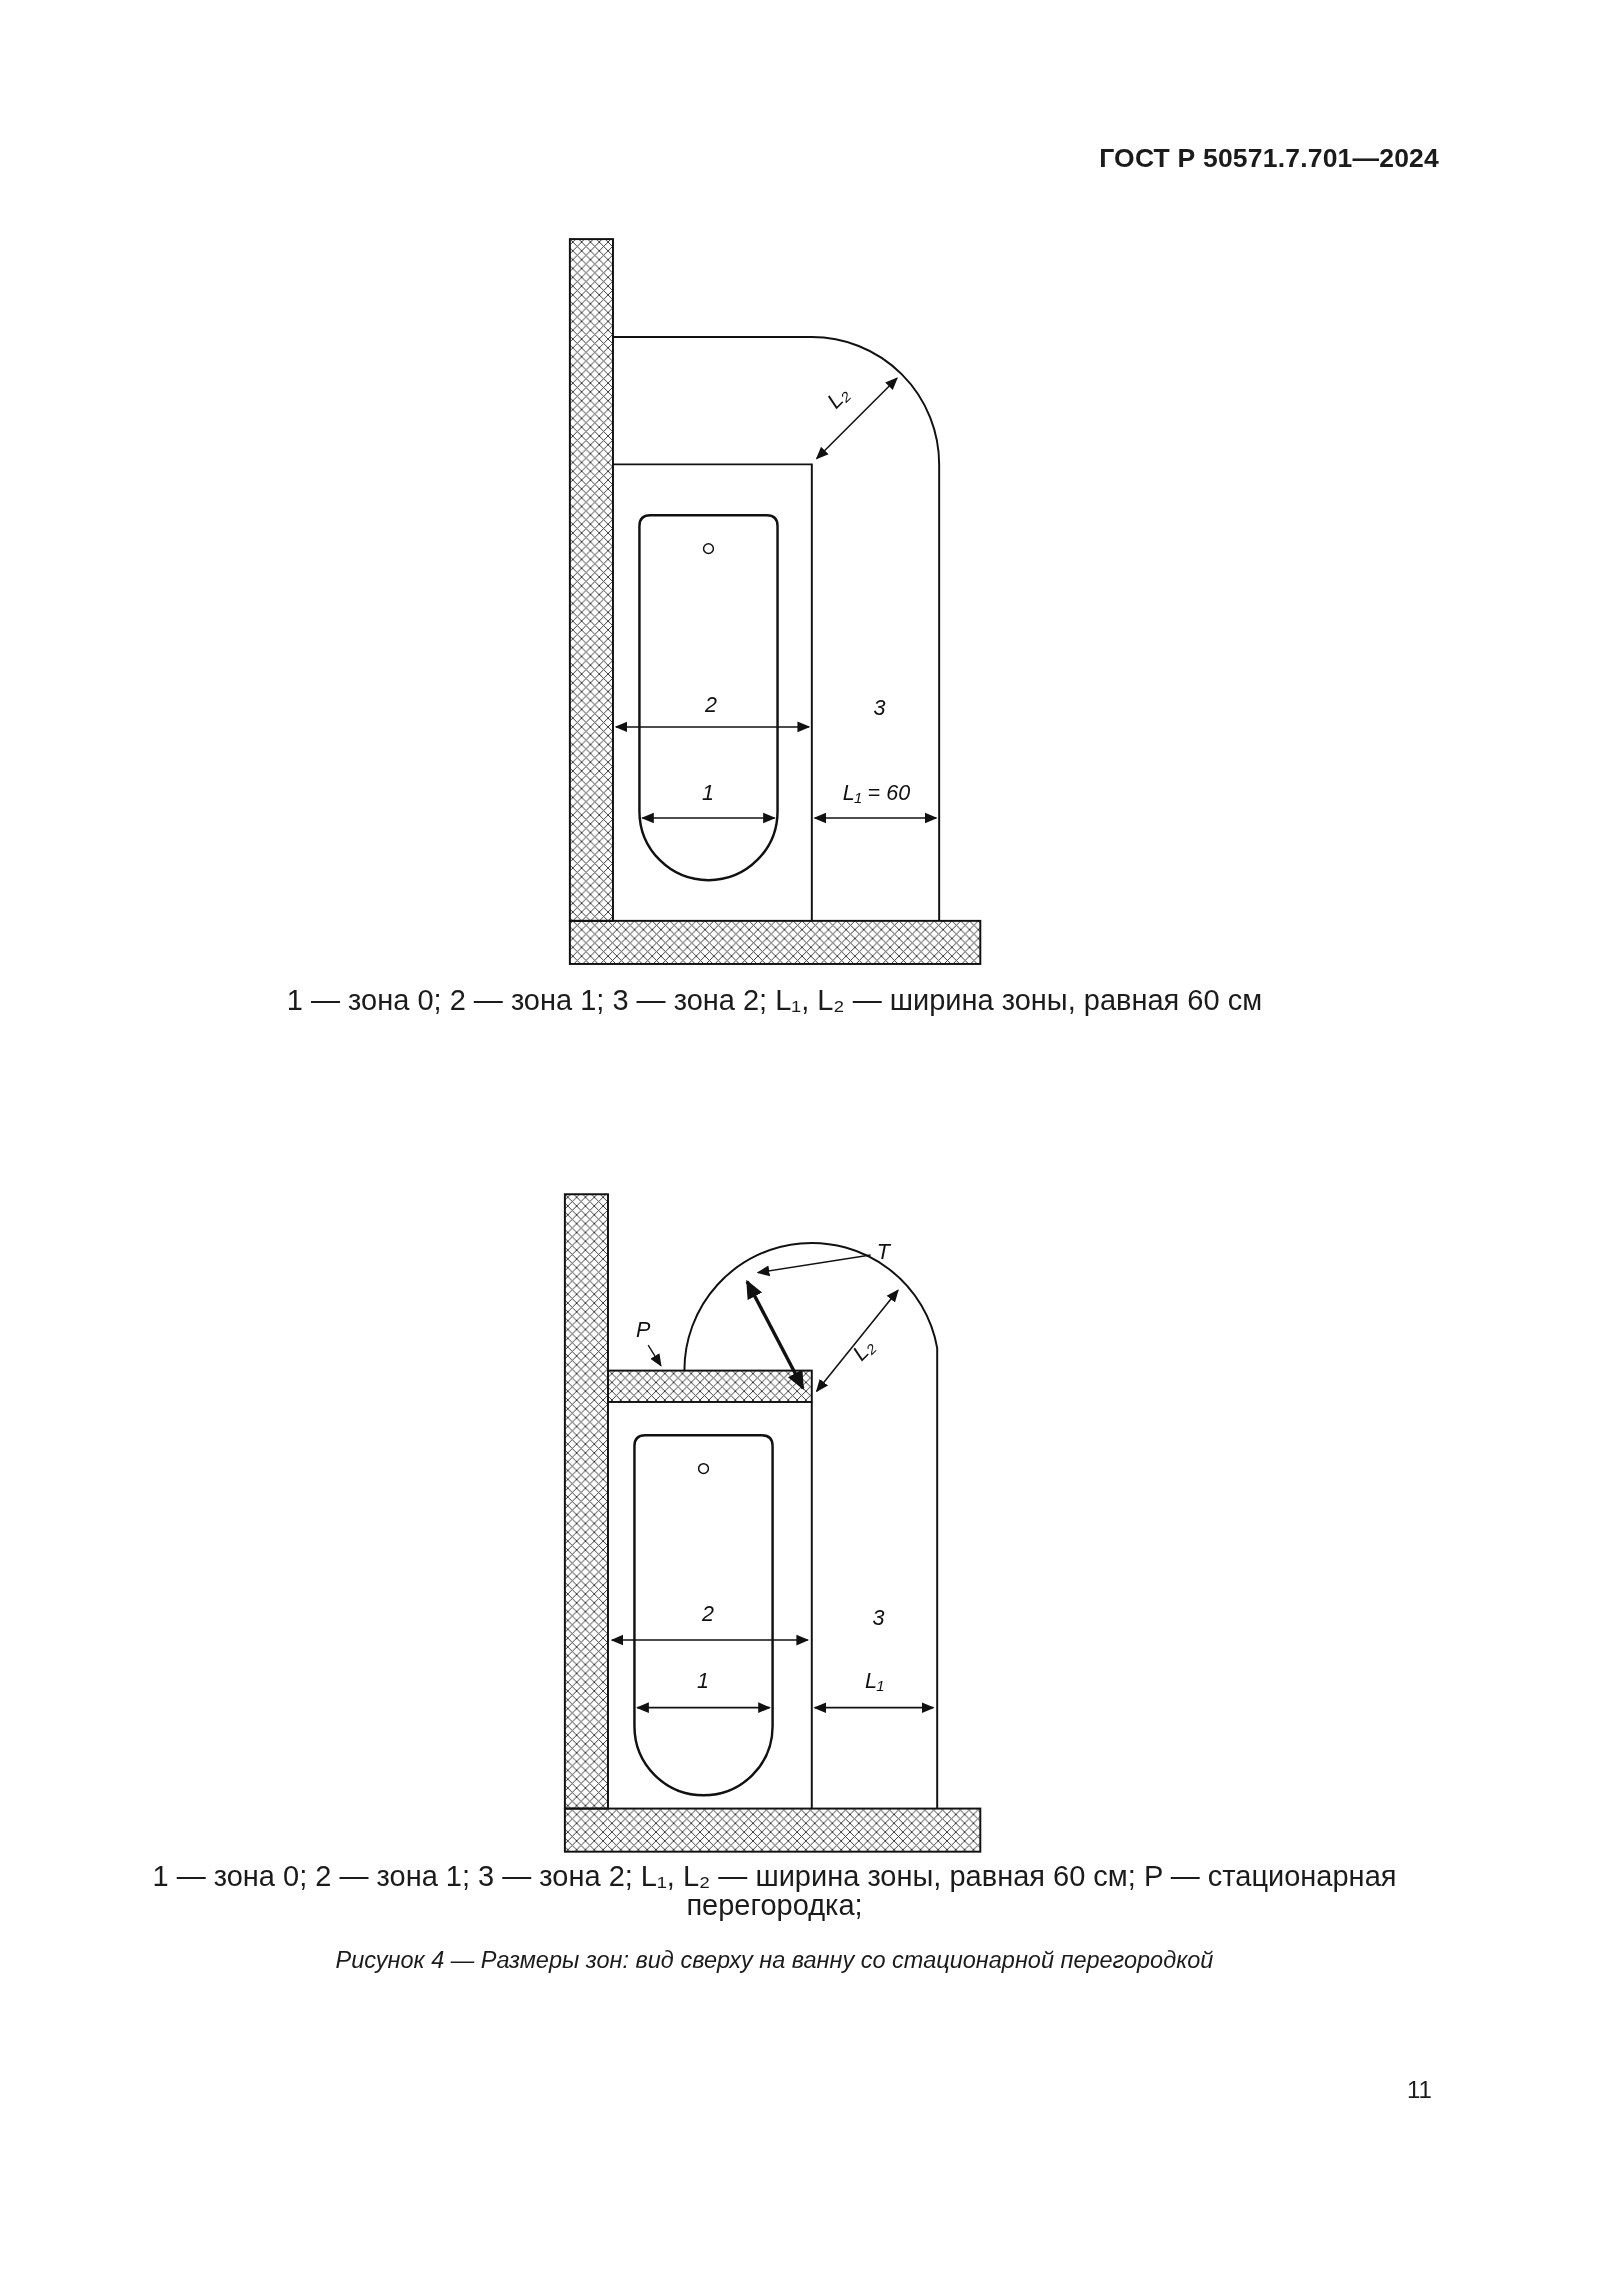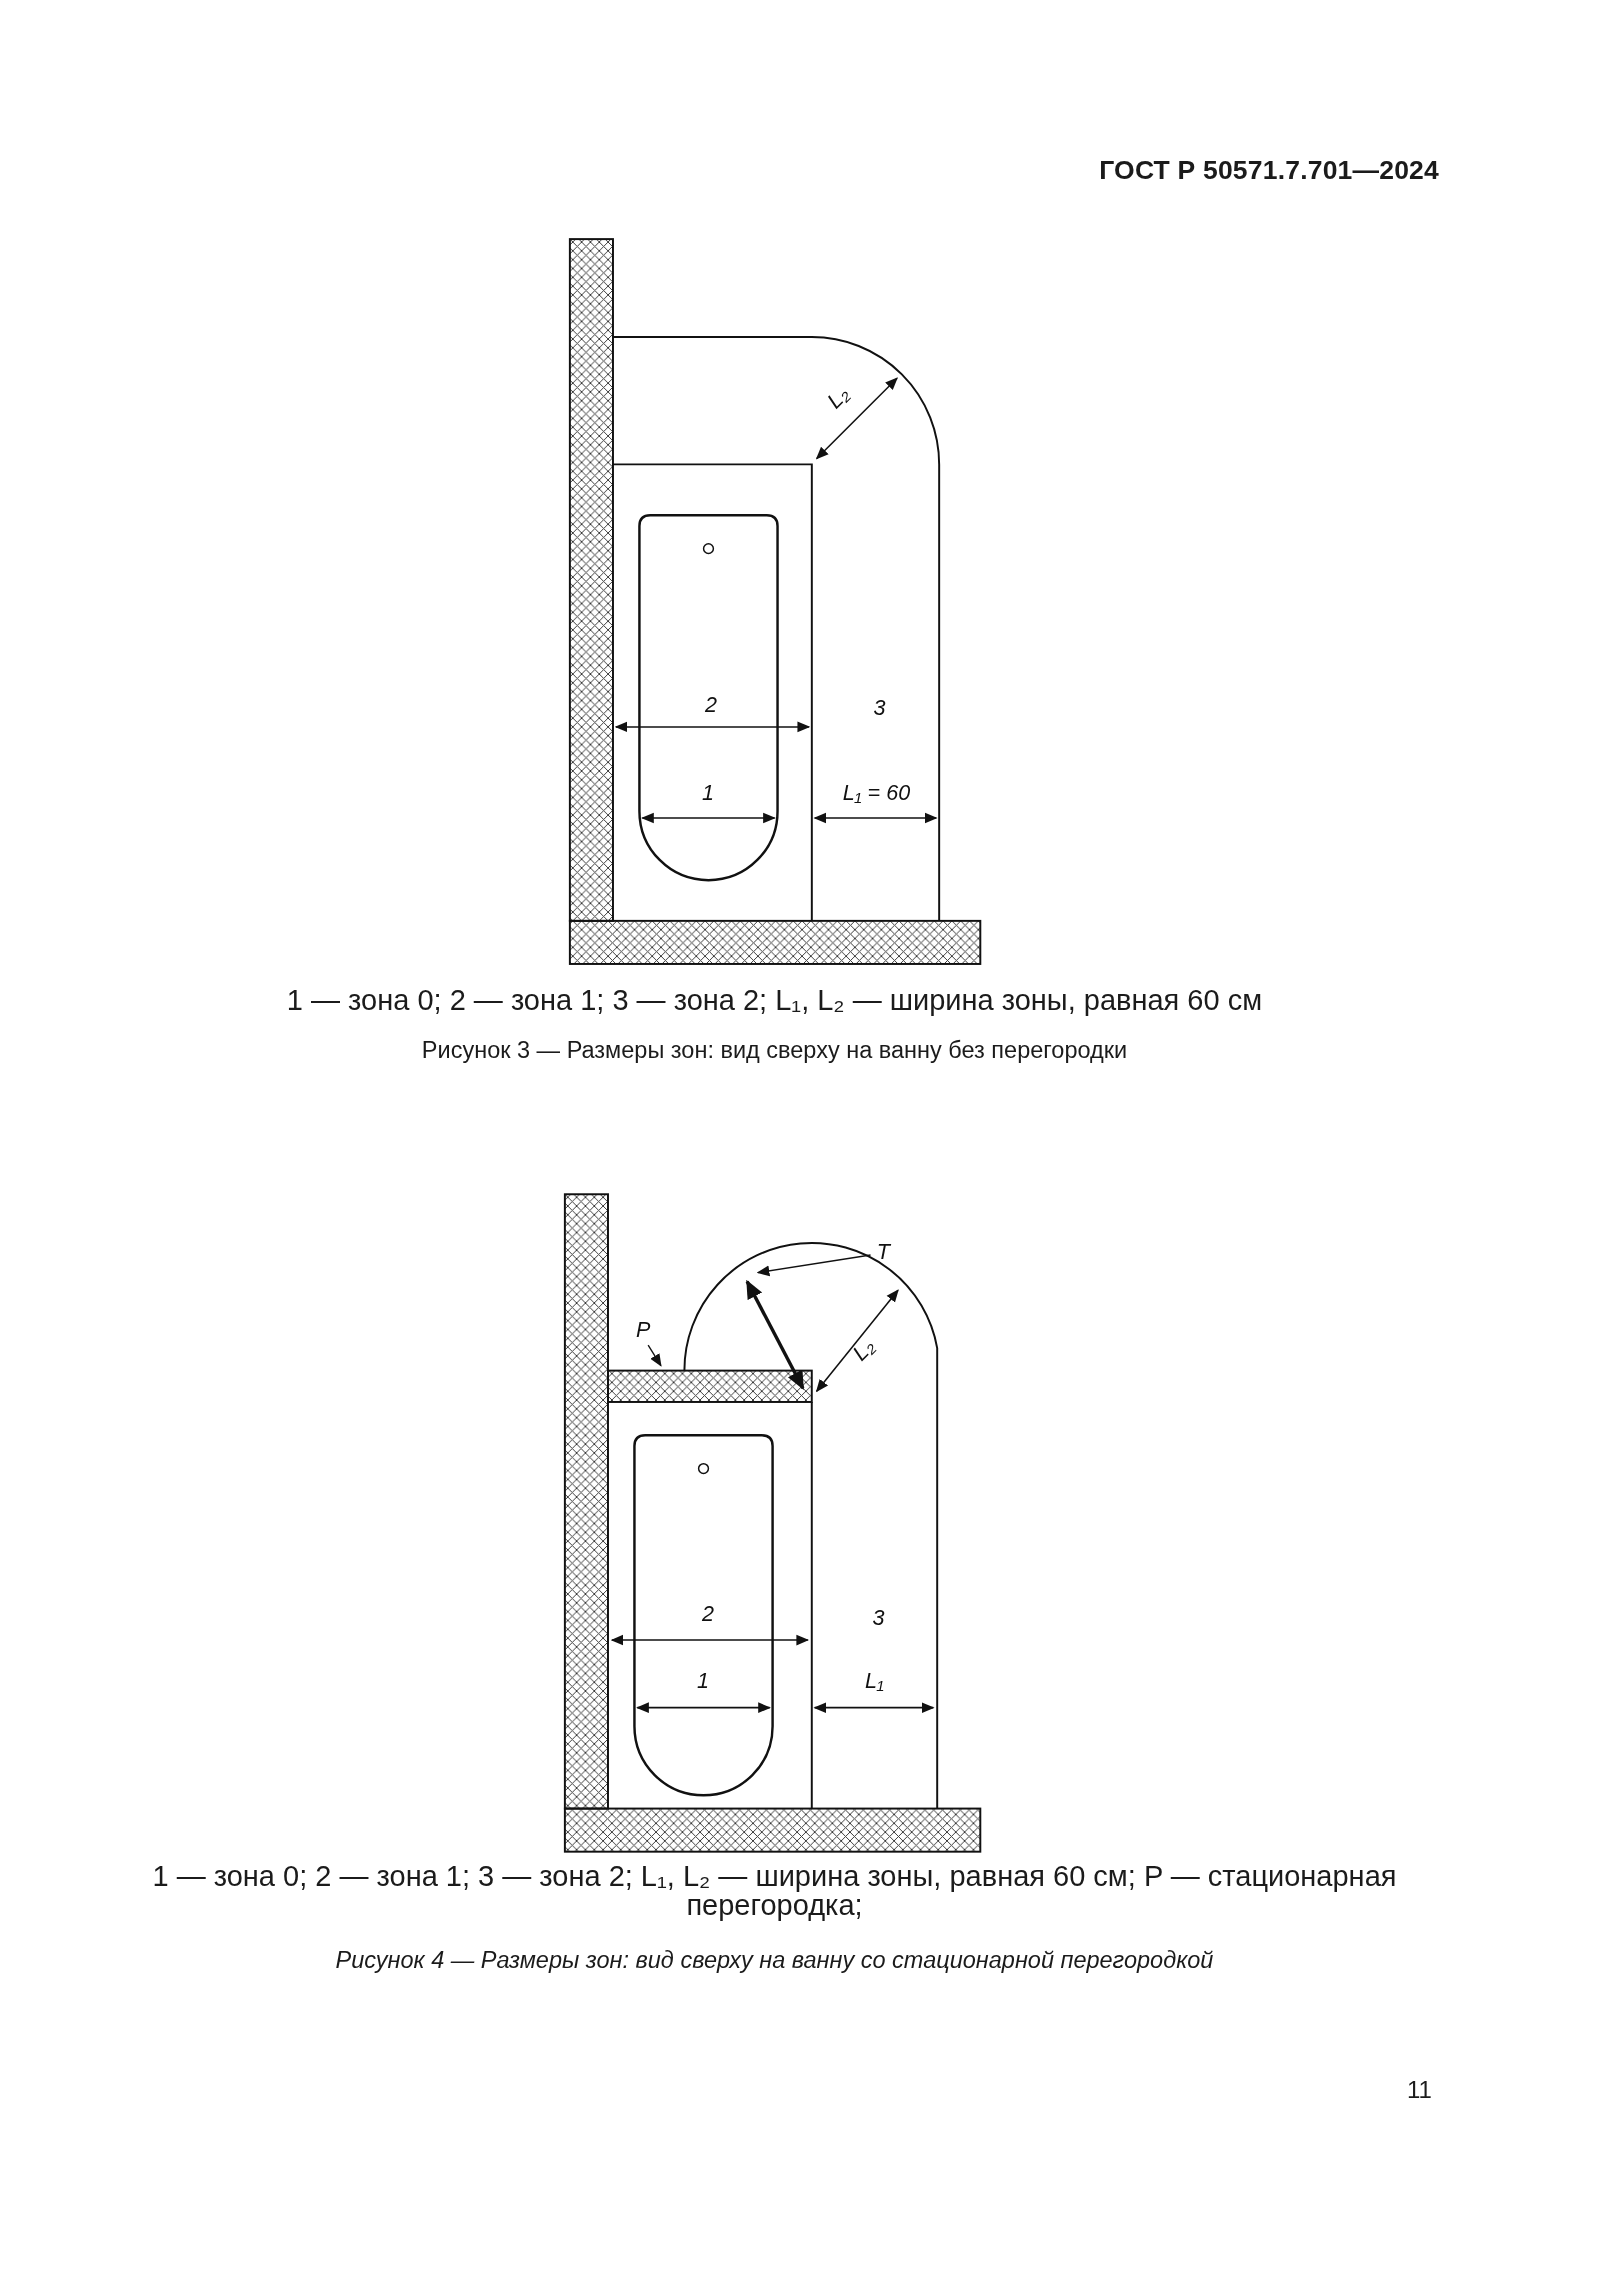--- a/index.html
+++ b/index.html
@@ -6,21 +6,21 @@
   .page{
     position:relative;
     width:1621px;height:2293px;
     background:#ffffff;
     margin:0 auto;
     font-family:"Liberation Sans","DejaVu Sans",sans-serif;
     color:#1b1b1b;
     overflow:hidden;
   }
   .doc-header{
-    position:absolute;top:155px;left:0;width:1439px;
+    position:absolute;top:143px;left:0;width:1439px;
     text-align:right;font-weight:bold;font-size:26.5px;
     letter-spacing:0.2px;
   }
   .fig{position:absolute;}
   .fig3{left:564px;top:233px;width:431px;height:740px;}
   .fig4{left:559px;top:1188px;width:436px;height:667px;}
   .caption{
     position:absolute;left:147px;width:1255px;
     text-align:center;font-size:29px;line-height:29px;
   }
@@ -83,21 +83,20 @@
     <text class="lbl" x="322" y="492" text-anchor="middle">3</text>
 
     <text class="lbl" x="147" y="579" text-anchor="middle">1</text>
     <line class="dim" x1="80" y1="597" x2="215" y2="597" marker-start="url(#a3)" marker-end="url(#a3)"></line>
 
     <text class="lbl" x="319" y="579" text-anchor="middle">L₁ = 60</text>
     <line class="dim" x1="256" y1="597" x2="380" y2="597" marker-start="url(#a3)" marker-end="url(#a3)"></line>
   </svg>
 
   <div class="caption c3">1 — зона 0; 2 — зона 1; 3 — зона 2; L₁, L₂ — ширина зоны, равная 60 см</div>
-  <div class="figtitle t3">Рисунок 3 — Размеры зон: вид сверху на ванну без перегородки</div>
 
   <svg class="fig fig4" viewBox="0 0 445 680" xmlns="http://www.w3.org/2000/svg">
     <defs>
       <pattern id="h4" patternUnits="userSpaceOnUse" width="9" height="9">
         <path d="M0,0 L9,9 M9,0 L0,9" stroke="#3a3a3a" stroke-width="1"></path>
       </pattern>
       <marker id="a4" viewBox="0 0 10 10" refX="9" refY="5" markerWidth="13" markerHeight="13" markerUnits="userSpaceOnUse" orient="auto-start-reverse">
         <path d="M0,0.8 L10,5 L0,9.2 Z" fill="#111"></path>
       </marker>
       <marker id="a4b" viewBox="0 0 10 10" refX="9" refY="5" markerWidth="19" markerHeight="19" markerUnits="userSpaceOnUse" orient="auto-start-reverse">

